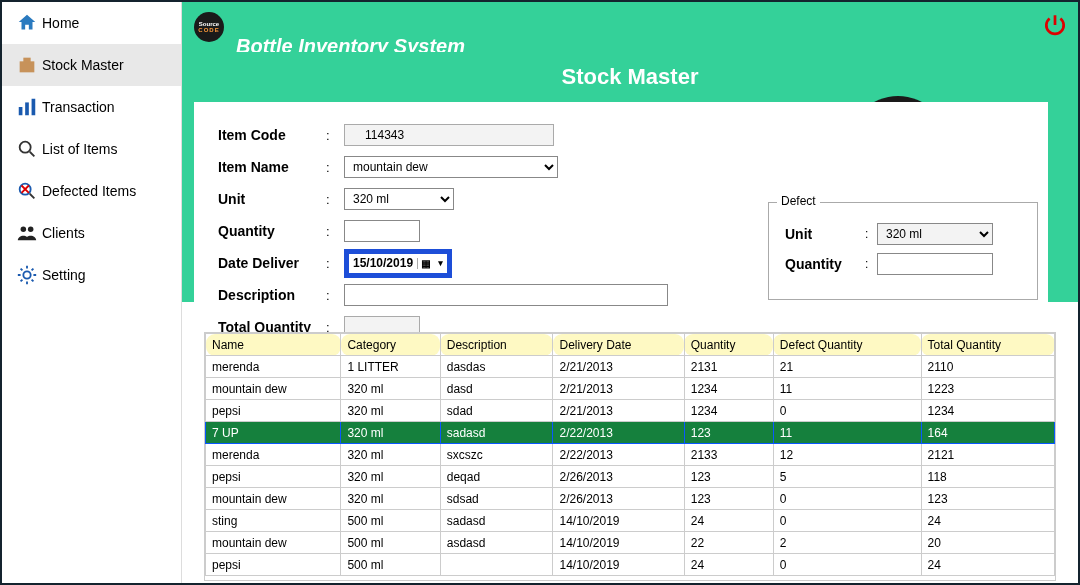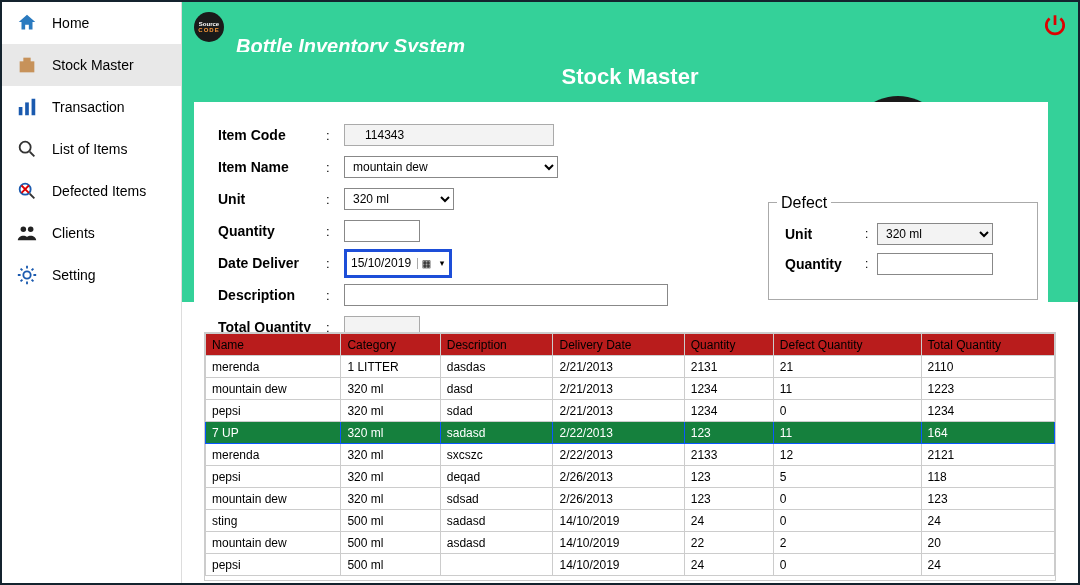--- a/index.html
+++ b/index.html
@@ -1,19 +1,19 @@
 <!DOCTYPE html>
 <html><head>
 <meta charset="utf-8">
 <style>
 * { box-sizing: border-box; margin: 0; padding: 0; }
 body { font-family: Arial, sans-serif; width: 1080px; height: 585px; background: #14232e; overflow: hidden; }
 .app { width: 1076px; height: 581px; margin: 2px; background: #fff; display: flex; }
 .sidebar { width: 180px; background: #fff; border-right: 1px solid #ddd; }
-.nav-item { display: flex; align-items: center; gap: 10px; padding: 9px 10px; cursor: pointer; font-size: 14px; }
+.nav-item { display: flex; align-items: center; padding: 9px 10px; cursor: pointer; font-size: 14px; }
 .nav-item.active { background: #e8e8e8; }
 .nav-icon { width: 30px; height: 24px; display: flex; align-items: center; justify-content: center; }
 .main { flex: 1; display: flex; flex-direction: column; }
 .header { background: #34d199; height: 50px; display: flex; align-items: center; padding: 0 12px; position: relative; }
 .logo { width: 30px; height: 30px; background: #1a1a1a; border-radius: 50%; display: flex; flex-direction: column; align-items: center; justify-content: center; font-size: 6px; font-weight: bold; }
 .logo-src { color: #fff; }
 .logo-code { color: #ff9a3a; letter-spacing: 1px; }
 .app-title { color: #fff; font-size: 20px; font-weight: bold; margin-left: 12px; font-style: italic; margin-top: 38px; }
 .power-btn { position: absolute; right: 10px; top: 10px; cursor: pointer; }
 .content { flex: 1; position: relative; }
@@ -24,32 +24,32 @@
 .form-label { width: 108px; font-size: 14px; font-weight: bold; }
 .colon { width: 18px; font-size: 13px; }
 .form-input { border: 1px solid #aaa; height: 22px; font-size: 12px; padding: 0 4px; background: #f3f3f3; }
 .form-select { border: 1px solid #888; height: 22px; font-size: 12px; padding: 0 4px; background: #fff; }
 .form-text { border: 1px solid #888; height: 22px; font-size: 12px; padding: 0 4px; background: #fff; }
 .big-logo { position: absolute; top: 44px; right: 130px; width: 100px; height: 100px; background: #1a1a1a; border-radius: 50%; display: flex; flex-direction: column; align-items: center; justify-content: center; }
 .big-logo .bl-src { color: #fff; font-size: 16px; font-weight: bold; }
 .big-logo .bl-code { font-size: 18px; font-weight: bold; letter-spacing: 2px; }
 .bl-code span:nth-child(1) { color:#ff3a3a; } .bl-code span:nth-child(2) { color:#ffa53a; } .bl-code span:nth-child(3) { color:#3a9aff; } .bl-code span:nth-child(4) { color:#3aff6a; }
 .defect-box { position: absolute; top: 150px; right: 40px; border: 1px solid #aaa; padding: 12px 16px 16px 16px; width: 270px; }
-.defect-legend { position: absolute; top: -9px; left: 8px; background: #fff; padding: 0 4px; font-size: 16px; }
+.defect-legend { position: absolute; top: -9px; left: 8px; background: #fff; padding: 0 4px; font-size: 12px; }
 .defect-row { display: flex; align-items: center; margin: 8px 0; }
 .defect-label { width: 80px; font-weight: bold; font-size: 14px; }
 .defect-colon { width: 12px; font-size: 12px; }
 .actions { display: flex; gap: 22px; margin-left: 128px; margin-top: 6px; }
 .btn { width: 90px; height: 24px; border: 1px solid #bbb; background: #f0f0f0; font-size: 14px; font-weight: bold; color: #b00000; cursor: pointer; }
 .table-wrap { position: absolute; top: 280px; left: 22px; right: 22px; bottom: 2px; background: #fff; border: 1px solid #ccc; overflow-y: scroll; }
 table { width: 100%; border-collapse: collapse; font-size: 12px; }
 th, td { border: 1px solid #ccc; padding: 3px 6px; text-align: left; height: 22px; }
-th { background: #b91c1c; font-weight: normal; }
+th { background: #fef9c3; font-weight: normal; border-radius: 9px; }
 tr.selected td { background: #15803d; color: #fff; border-color: #0a57ff; }
-.datepick { display: flex; align-items: center; border: 3px solid #1d4ed8; height: 29px; width: 108px; font-size: 12px; background: #fff; }
+.datepick { display: flex; align-items: center; border: 5px solid #1d4ed8; height: 29px; width: 108px; font-size: 12px; background: #fff; font-weight: bold; }
 .datepick span:first-child { flex:1; padding: 0 4px; }
 .dp-icon { width:18px; border-left:1px solid #aaa; text-align:center; font-size:10px; }
 .dp-arrow { width:14px; text-align:center; font-size:9px; }
 </style>
 </head>
 <body>
 
 <div class="app">
   <div class="sidebar">
     <div id="nav-container">

